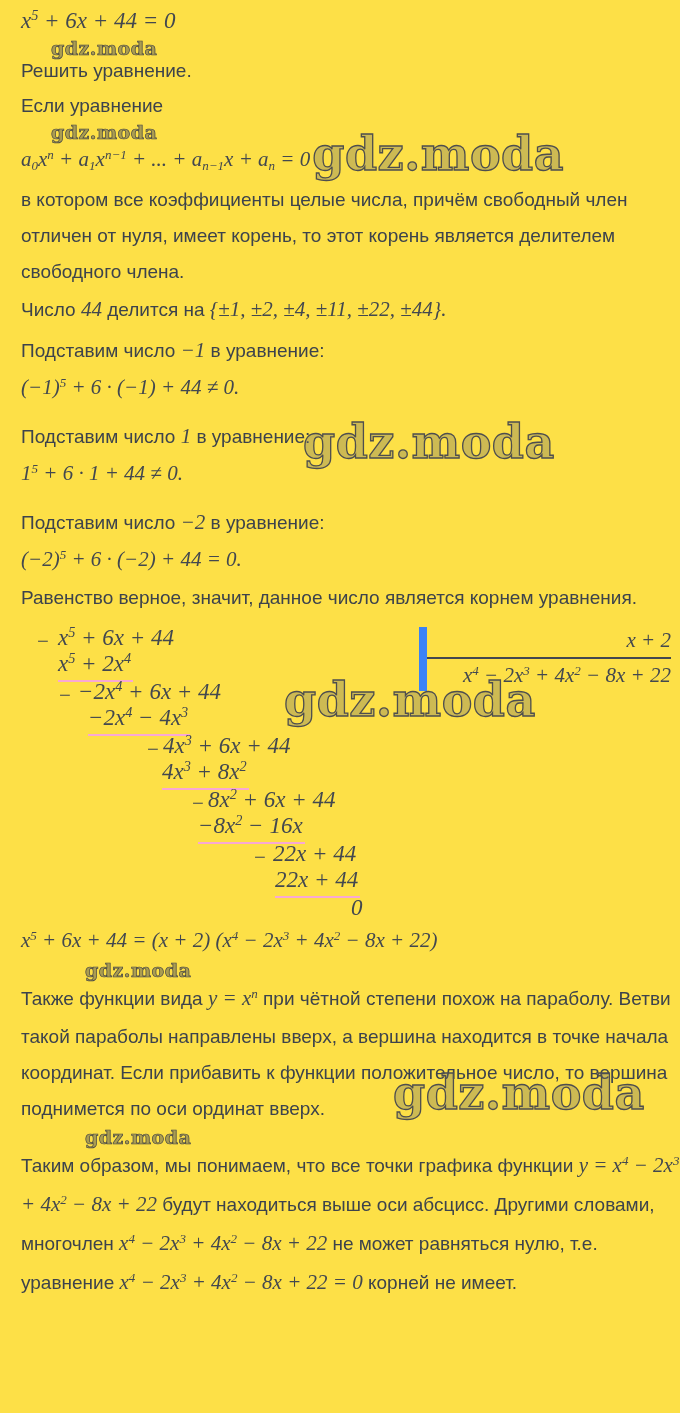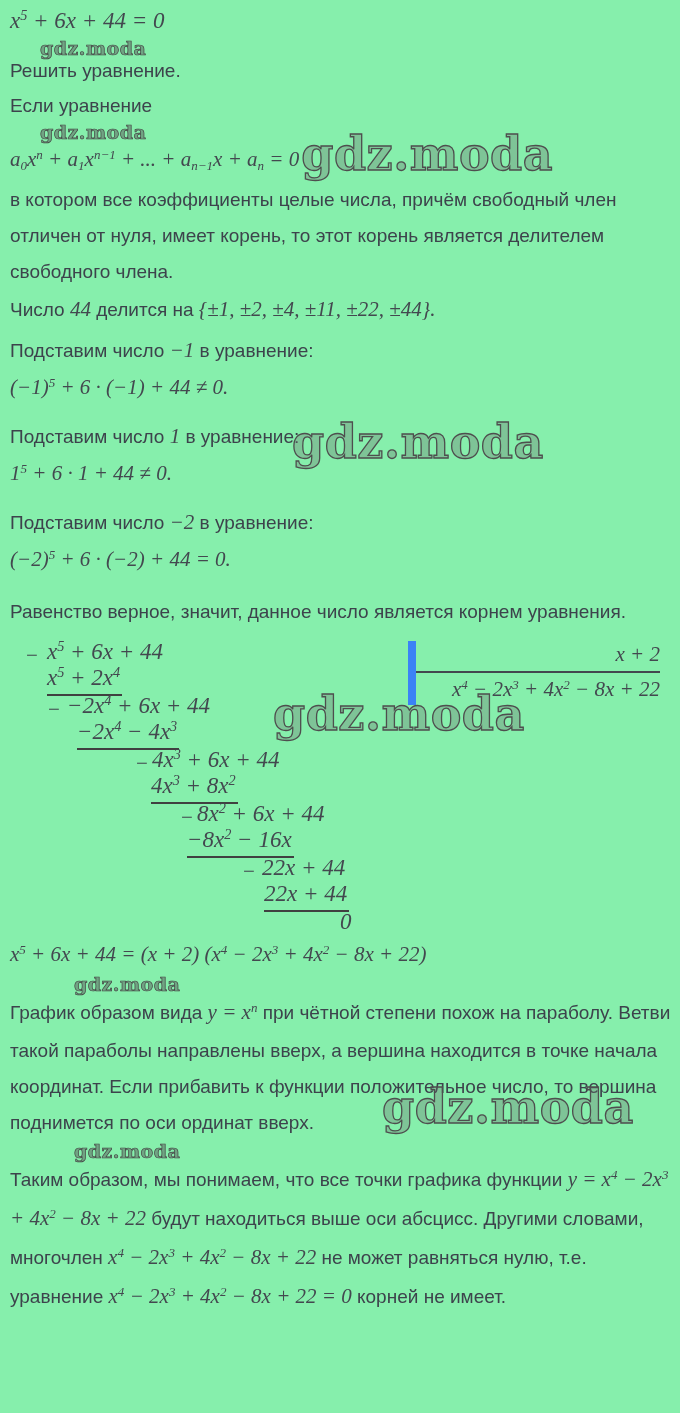--- a/index.html
+++ b/index.html
@@ -1,23 +1,23 @@
 <!DOCTYPE html>
 <html><head>
 <meta charset="utf-8">
 <style>
   * { box-sizing: border-box; }
   html,body { margin:0; padding:0; background:#ffffff; }
   .page {
     position: relative;
     width: 680px;
     height: 1413px;
-    background: #86efac;
+    background: #fde047;
     overflow: hidden;
-    padding: 6px 0 0 10px;
+    padding: 6px 0 0 21px;
     font-family: "Liberation Sans", sans-serif;
     color: #3d434c;
   }
   
   .math {
     font-family: "Liberation Serif", serif;
     font-style: italic;
     color: #43484f;
     font-size: 21px;
     white-space: normal;
@@ -51,21 +51,21 @@
   .wm-inline { display: inline-block; height: 34px; line-height: 34px; vertical-align: top; position: relative; top: -7px; margin-left: 2px; }
   .wm-abs { position: absolute; }
   .wm-b2 { left: 282px; top: 6px; }
   .wm-b3 { left: 263px; top: 48px; }
   .wm-b4 { left: 372px; top: 95px; }
   
   .division { position: relative; margin: 10px 0 4px; }
   .drow { position: relative; height: 26px; line-height: 26px; }
   .drow .math { font-size: 23px; }
   .drow.ul { height: 28px; }
-  .drow.ul .u { display: inline-block; border-bottom: 2px solid #404040; padding: 0 2px 1px 0; }
+  .drow.ul .u { display: inline-block; border-bottom: 2px solid #f9a8d4; padding: 0 2px 1px 0; }
   .dminus { position: absolute; font-family: "Liberation Serif", serif; font-size: 21px; color: #43484f; top: 3px; }
   .dr0  { padding-left: 37px; }  .dr0 .dminus { left: 16px; }
   .dr1  { padding-left: 37px; }
   .dr2  { padding-left: 57px; }  .dr2 .dminus { left: 38px; }
   .dr3  { padding-left: 67px; }
   .dr4  { padding-left: 142px; } .dr4 .dminus { left: 126px; }
   .dr5  { padding-left: 141px; }
   .dr6  { padding-left: 187px; } .dr6 .dminus { left: 171px; }
   .dr7  { padding-left: 177px; }
   .dr8  { padding-left: 252px; } .dr8 .dminus { left: 233px; }
@@ -102,21 +102,21 @@
 
   <p class="line" style="margin-top:6px"><span>Подставим число </span><span class="math">−1</span><span> в уравнение:</span></p>
   <div class="f-check" style="margin-bottom:14px"><span class="math">(−1)<sup>5</sup> + 6 · (−1) + 44 ≠ 0.</span></div>
 
   <p class="line rel"><span>Подставим число </span><span class="math">1</span><span> в уравнение:</span><span class="wm wm-big wm-abs wm-b2">gdz.moda</span></p>
   <div class="f-check" style="margin-bottom:14px"><span class="math">1<sup>5</sup> + 6 · 1 + 44 ≠ 0.</span></div>
 
   <p class="line"><span>Подставим число </span><span class="math">−2</span><span> в уравнение:</span></p>
   <div class="f-check" style=""><span class="math">(−2)<sup>5</sup> + 6 · (−2) + 44 = 0.</span></div>
 
-  <p class="line" style="margin-top:18px">Равенство верное, значит, данное число является корнем уравнения.</p>
+  <p class="line" style="margin-top:4px">Равенство верное, значит, данное число является корнем уравнения.</p>
 
   <div class="division">
     <div class="drow dr0"><span class="dminus">−</span><span class="math">x<sup>5</sup> + 6x + 44</span></div>
     <div class="drow dr1 ul"><span class="u"><span class="math">x<sup>5</sup> + 2x<sup>4</sup></span></span></div>
     <div class="drow dr2"><span class="dminus">−</span><span class="math">−2x<sup>4</sup> + 6x + 44</span></div>
     <div class="drow dr3 ul"><span class="u"><span class="math">−2x<sup>4</sup> − 4x<sup>3</sup></span></span></div>
     <div class="drow dr4"><span class="dminus">−</span><span class="math">4x<sup>3</sup> + 6x + 44</span></div>
     <div class="drow dr5 ul"><span class="u"><span class="math">4x<sup>3</sup> + 8x<sup>2</sup></span></span></div>
     <div class="drow dr6"><span class="dminus">−</span><span class="math">8x<sup>2</sup> + 6x + 44</span></div>
     <div class="drow dr7 ul"><span class="u"><span class="math">−8x<sup>2</sup> − 16x</span></span></div>
@@ -130,19 +130,19 @@
     </div>
 
     <span class="wm wm-big wm-abs wm-b3">gdz.moda</span>
   </div>
 
   <div class="f-line"><span class="math">x<sup>5</sup> + 6x + 44 = (x + 2) (x<sup>4</sup> − 2x<sup>3</sup> + 4x<sup>2</sup> − 8x + 22)</span></div>
 
 
   <div class="wm-line ws-64"><span class="wm wm-small">gdz.moda</span></div>
 
-  <p class="para rel"><span>График образом вида </span><span class="math">y = x<sup>n</sup></span><span> при чётной степени похож на параболу. Ветви такой параболы направлены вверх, а вершина находится в точке начала координат. Если прибавить к функции положительное число, то вершина поднимется по оси ординат вверх.</span><span class="wm wm-big wm-abs wm-b4">gdz.moda</span></p>
+  <p class="para rel"><span>Также функции вида </span><span class="math">y = x<sup>n</sup></span><span> при чётной степени похож на параболу. Ветви такой параболы направлены вверх, а вершина находится в точке начала координат. Если прибавить к функции положительное число, то вершина поднимется по оси ординат вверх.</span><span class="wm wm-big wm-abs wm-b4">gdz.moda</span></p>
 
   <div class="wm-line ws-64"><span class="wm wm-small">gdz.moda</span></div>
 
   <p class="para"><span>Таким образом, мы понимаем, что все точки графика функции </span><span class="math">y = x<sup>4</sup> − 2x<sup>3</sup> + 4x<sup>2</sup> − 8x + 22</span><span> будут находиться выше оси абсцисс. Другими словами, многочлен </span><span class="math">x<sup>4</sup> − 2x<sup>3</sup> + 4x<sup>2</sup> − 8x + 22</span><span> не может равняться нулю, т.е. уравнение </span><span class="math">x<sup>4</sup> − 2x<sup>3</sup> + 4x<sup>2</sup> − 8x + 22 = 0</span><span> корней не имеет.</span></p>
 
 </div>
 
 </body></html>

